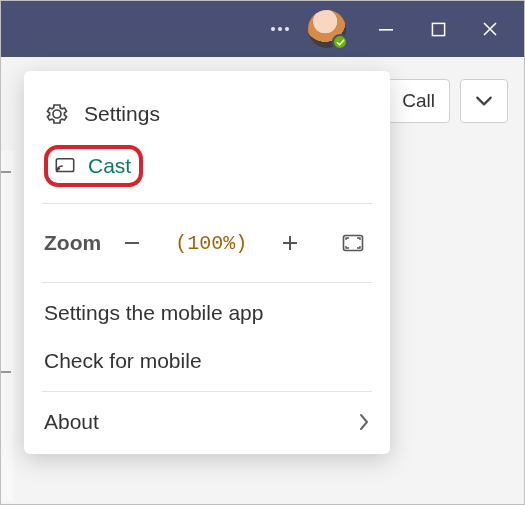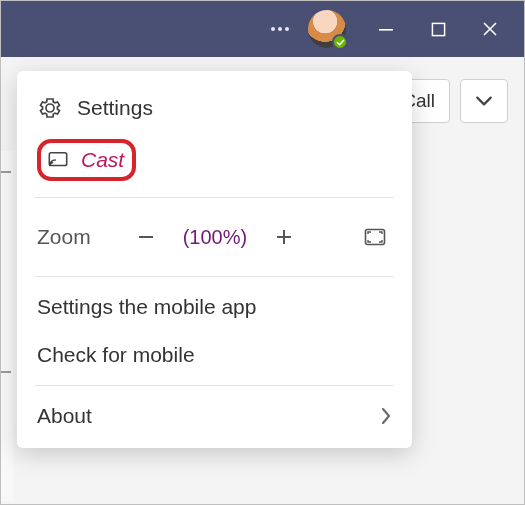--- a/index.html
+++ b/index.html
@@ -24,38 +24,38 @@
   }
   .call-btn { background:#fff; border:1px solid #d0d0d0; border-radius:4px; padding:10px 14px; font-size:19px; color:#333; }
   .chev-btn { background:#fff; border:1px solid #d0d0d0; border-radius:4px; width:48px; height:44px; display:flex; align-items:center; justify-content:center; }
   .side-strip {
     position:absolute; top:150px; left:0; width:12px; height:350px; background:#f8f8f8;
   }
   .side-strip .tick { position:absolute; left:0; width:10px; height:2px; background:#999; }
   .side-strip .tick.a { top:20px; }
   .side-strip .tick.b { top:220px; }
   .menu {
-    position:absolute; top:70px; left:16px; width:395px; background:#fff;
+    position:absolute; top:70px; left:23px; width:366px; background:#fff;
     border-radius:6px; box-shadow: 0 6px 24px rgba(0,0,0,0.18);
-    padding: 12px 0 0 0;
+    padding: 18px 0 0 0;
   }
   .item {
     display:flex; align-items:center; padding: 12px 20px; font-size:21px; color:#333;
     cursor:pointer; gap:14px;
   }
   .item .ic { width:26px; height:26px; flex-shrink:0; display:flex; align-items:center; justify-content:center; color:#444; }
   .item .label { flex:1; }
   .item .chevron { color:#666; }
   .divider { height:1px; background:#e3e3e3; margin: 6px 18px; }
   .zoom-row {
     display:flex; align-items:center; padding: 16px 20px; font-size:21px; color:#555; gap:10px;
   }
-  .zoom-row .zl { flex:0 0 auto; margin-right:28px; }
+  .zoom-row .zl { flex:0 0 auto; margin-right:4px;font-weight:bold; }
   .zoom-row .zbtn { width:34px; height:34px; display:flex; align-items:center; justify-content:center; cursor:pointer; color:#444; }
-  .zoom-row .pct { color:#701a75; margin: 0 10px; font-size:20px; }
+  .zoom-row .pct { color:#a16207; margin: 0 16px; font-size:20px;font-family:Liberation Mono, monospace; }
   .zoom-row .spacer { flex:1; }
   .highlight {
     border: 4px solid #d8232a; border-radius:14px; padding: 4px 8px 4px 4px;
     display:inline-flex; align-items:center; gap:10px;
   }
   svg { display:block; }
 </style>
 </head>
 <body>
 
@@ -125,21 +125,21 @@
 
     <div class="item" style="padding-top:6px;padding-bottom:10px;">
       <span class="highlight">
         <span class="ic">
           <svg viewBox="0 0 24 24" width="22" height="22">
               <rect x="2.5" y="4" width="19" height="14" rx="2" fill="none" stroke="#444" stroke-width="1.7"></rect>
               <path d="M3 18a6 6 0 0 1 6-6M3 18a3 3 0 0 1 3-3" fill="none" stroke="#444" stroke-width="1.7" stroke-linecap="round"></path>
               <circle cx="3.8" cy="17.2" r="1" fill="#444"></circle>
             </svg>
         </span>
-        <span class="label" style="font-size:21px;color:#be185d;font-style:italic;">Cast</span>
+        <span class="label" style="font-size:21px;color:#0f766e;">Cast</span>
       </span>
     </div>
 
     <div class="divider"></div>
 
     <div class="zoom-row">
       <span class="zl">Zoom</span>
       <span class="zbtn">
         <svg width="18" height="18" viewBox="0 0 18 18">
             <rect x="2" y="8" width="14" height="2" fill="#555"></rect>

